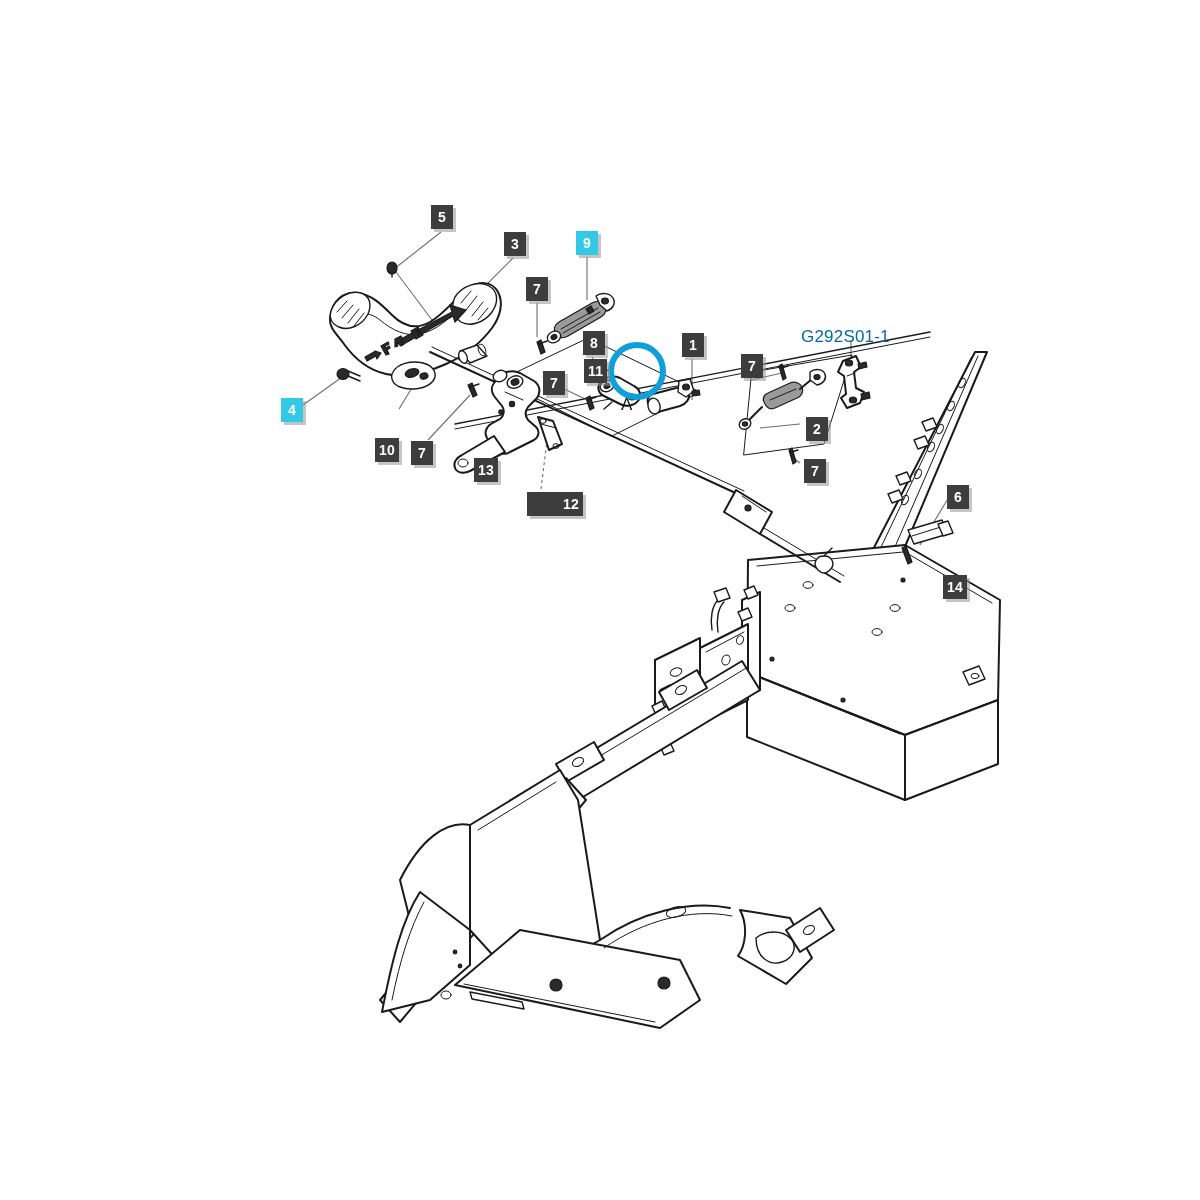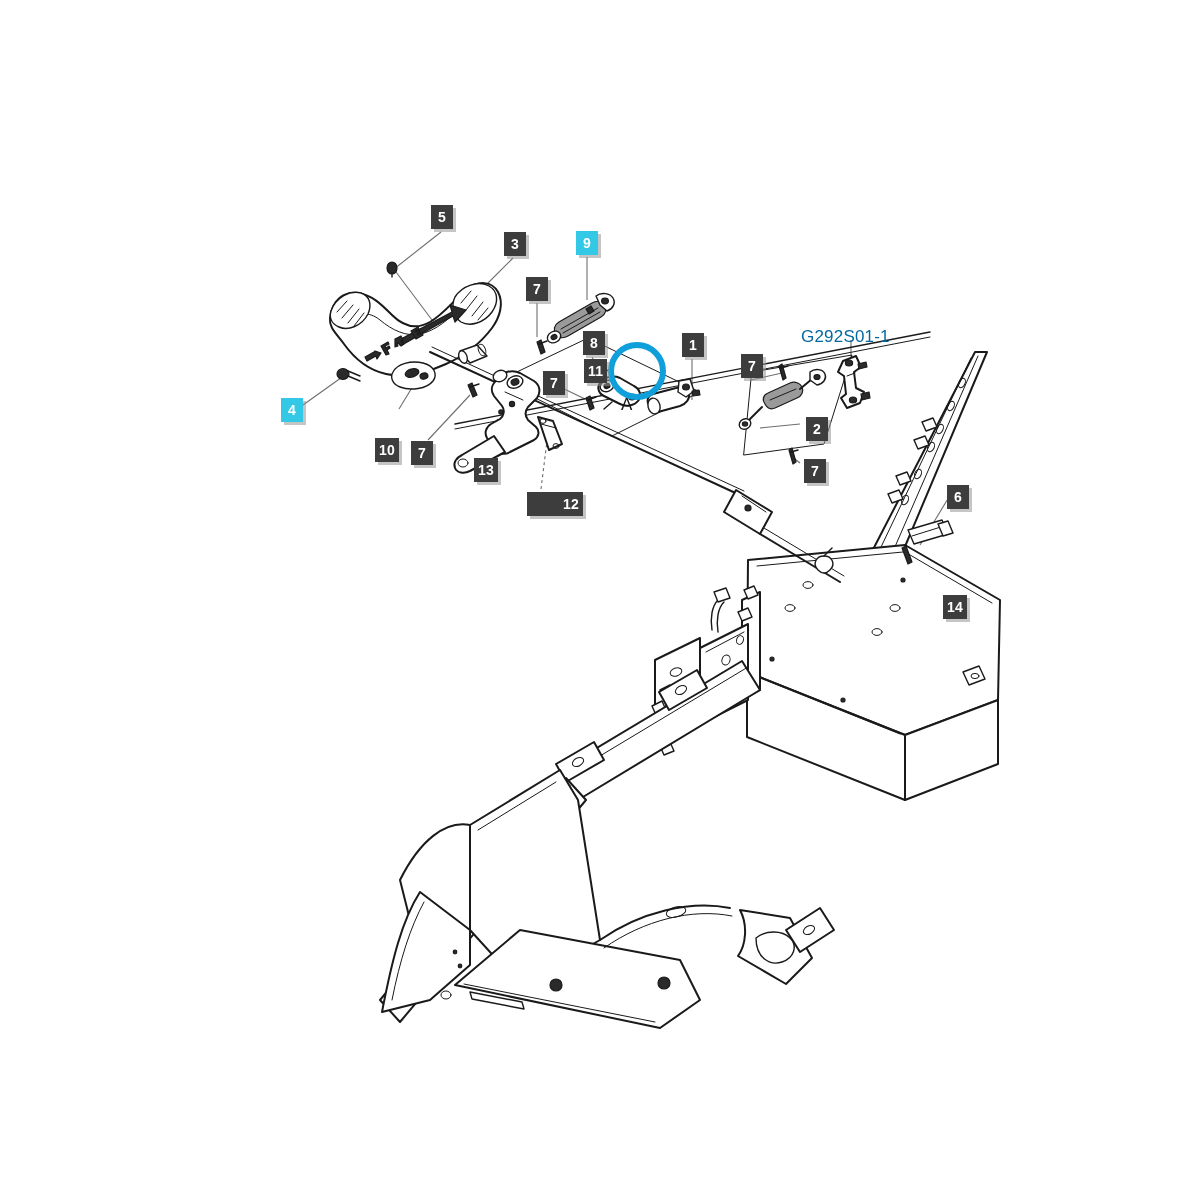--- a/index.html
+++ b/index.html
@@ -472,15 +472,15 @@
   <div class="badge onring" style="left:584px;top:359px;">11</div>
   <div class="badge" style="left:543px;top:371px;">7</div>
   <div class="badge hl" style="left:281px;top:398px;">4</div>
   <div class="badge" style="left:375px;top:407px;margin-top:31px;">10</div>
   <div class="badge" style="left:806px;top:417px;">2</div>
   <div class="badge" style="left:411px;top:441px;">7</div>
   <div class="badge" style="left:804px;top:459px;">7</div>
   <div class="badge" style="left:474px;top:458px;">13</div>
   <div class="badge" style="left:527px;top:492px;padding-left:36px;">12</div>
   <div class="badge" style="left:947px;top:485px;">6</div>
-  <div class="badge" style="left:943px;top:575px;margin-top:20px;">14</div>
+  <div class="badge" style="left:943px;top:575px;">14</div>
 
 </div>
 
 </body></html>

